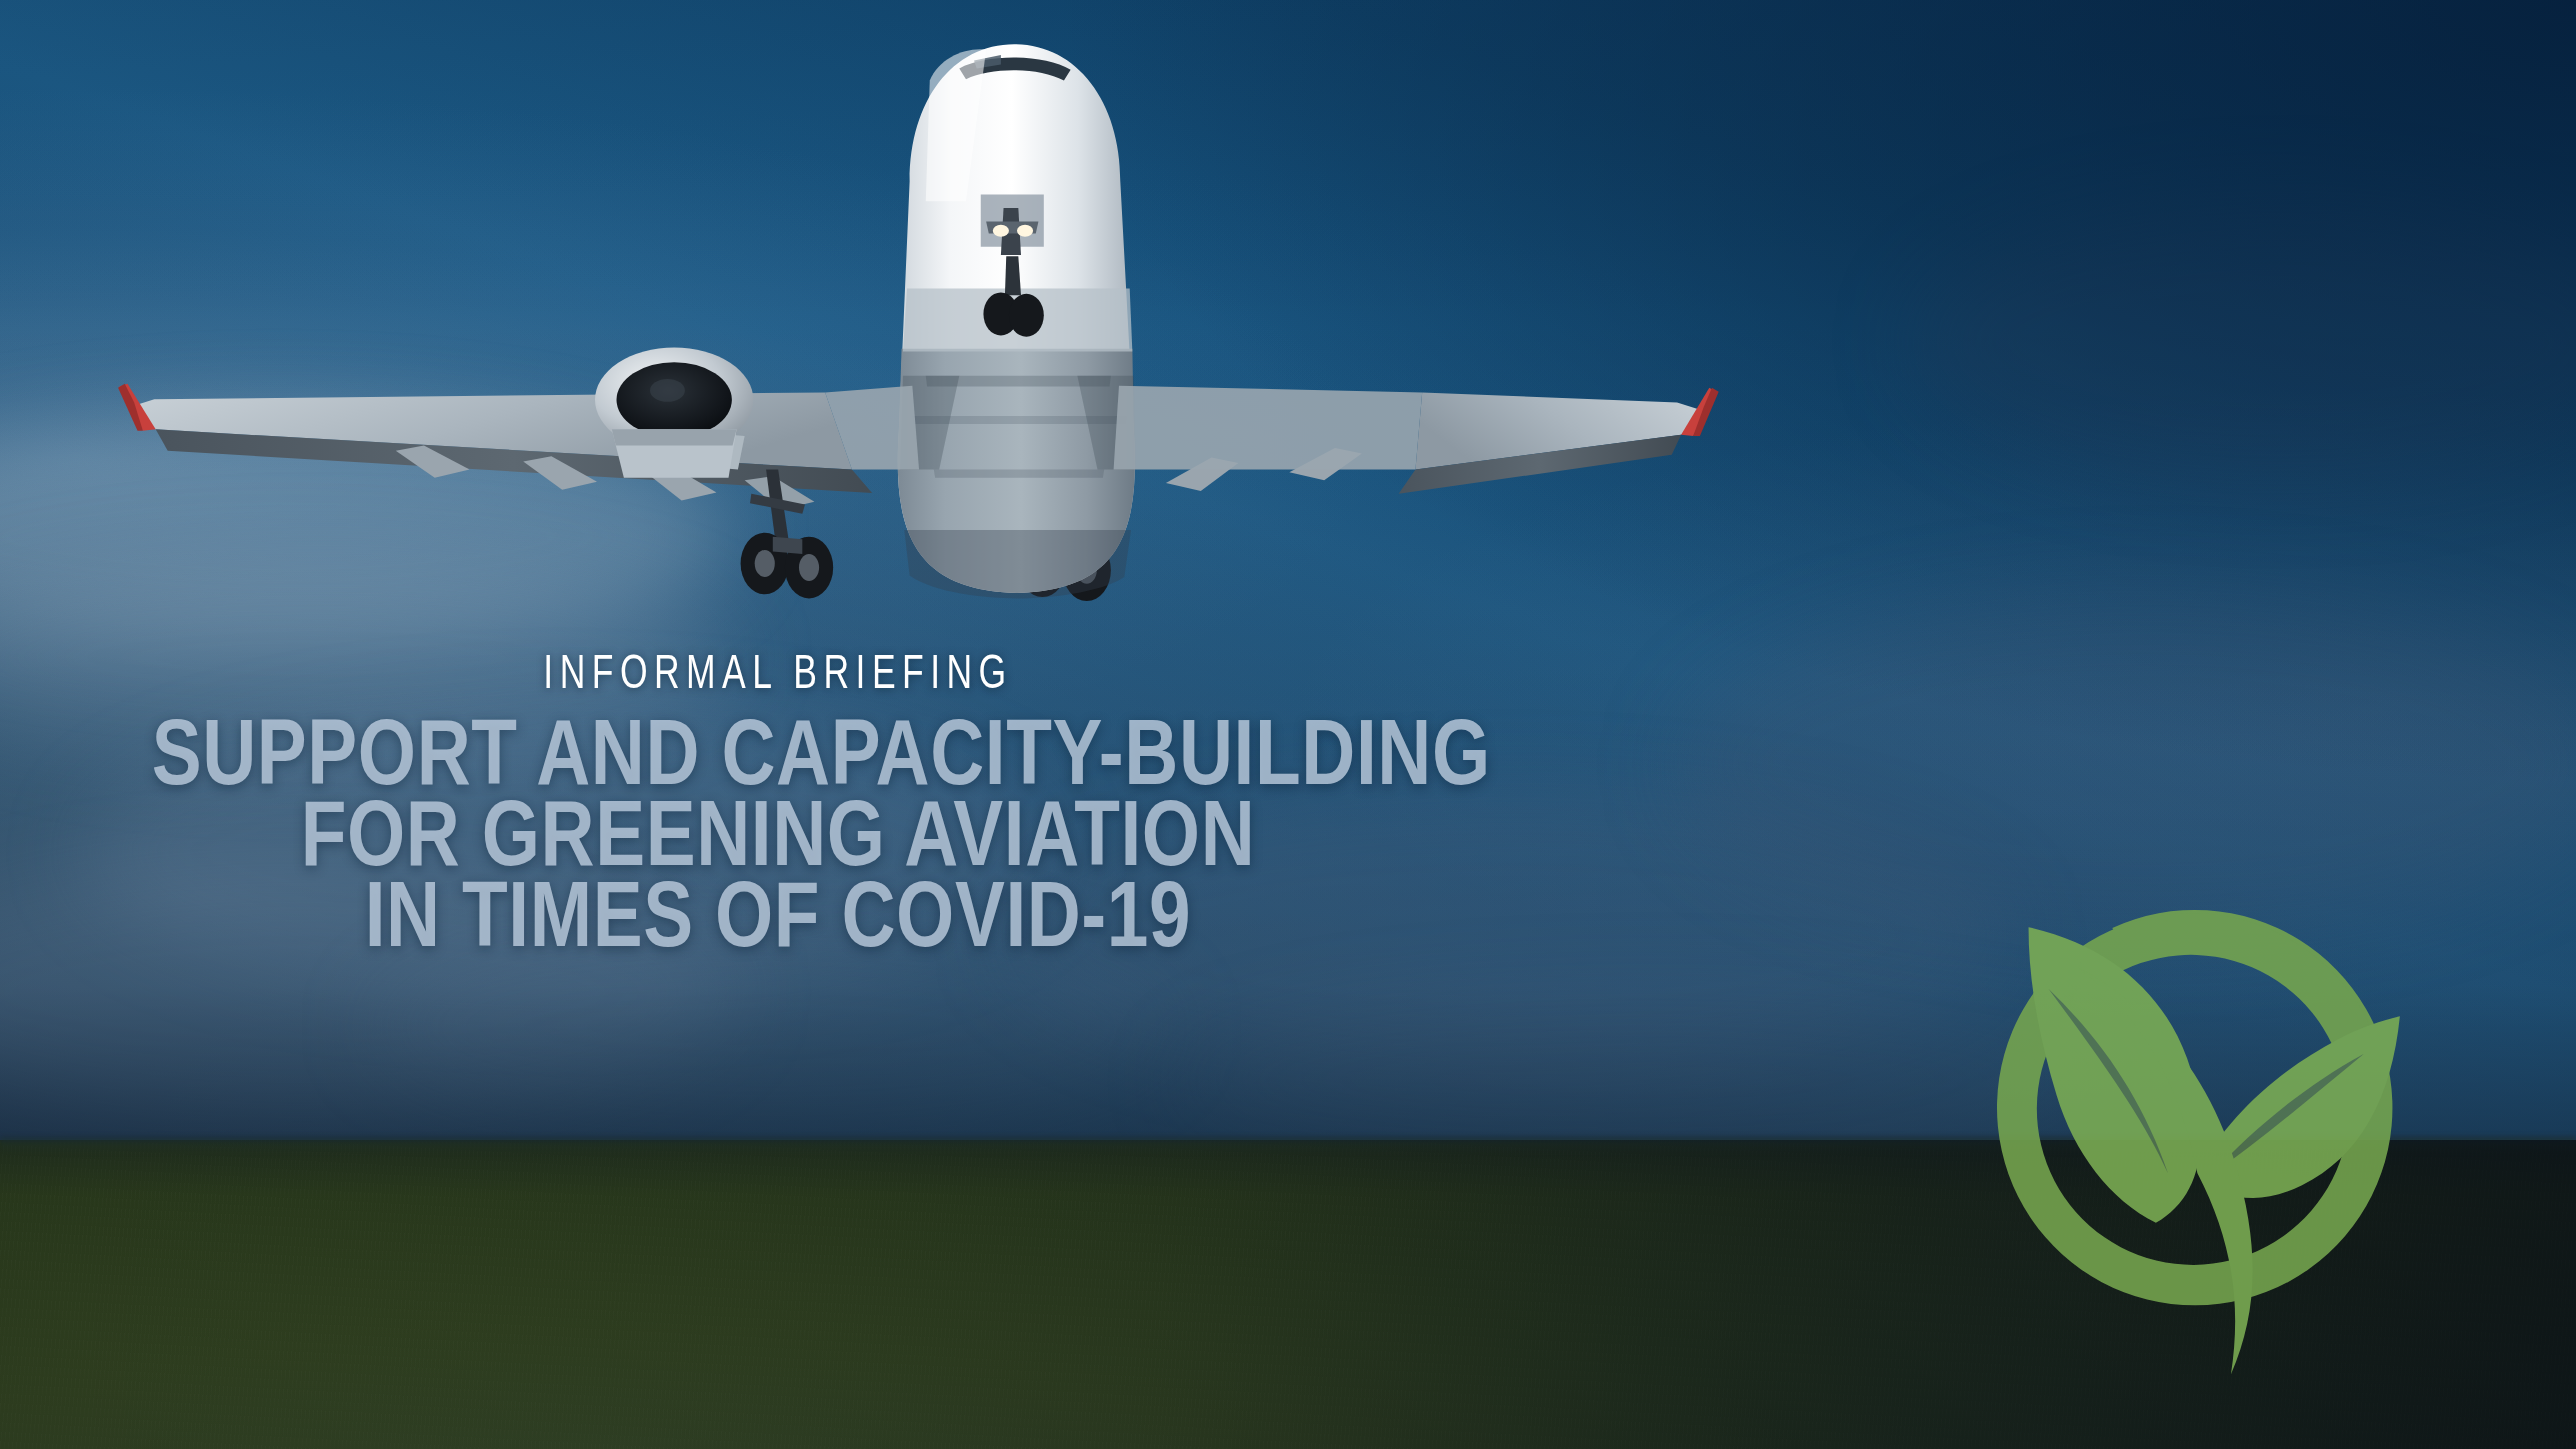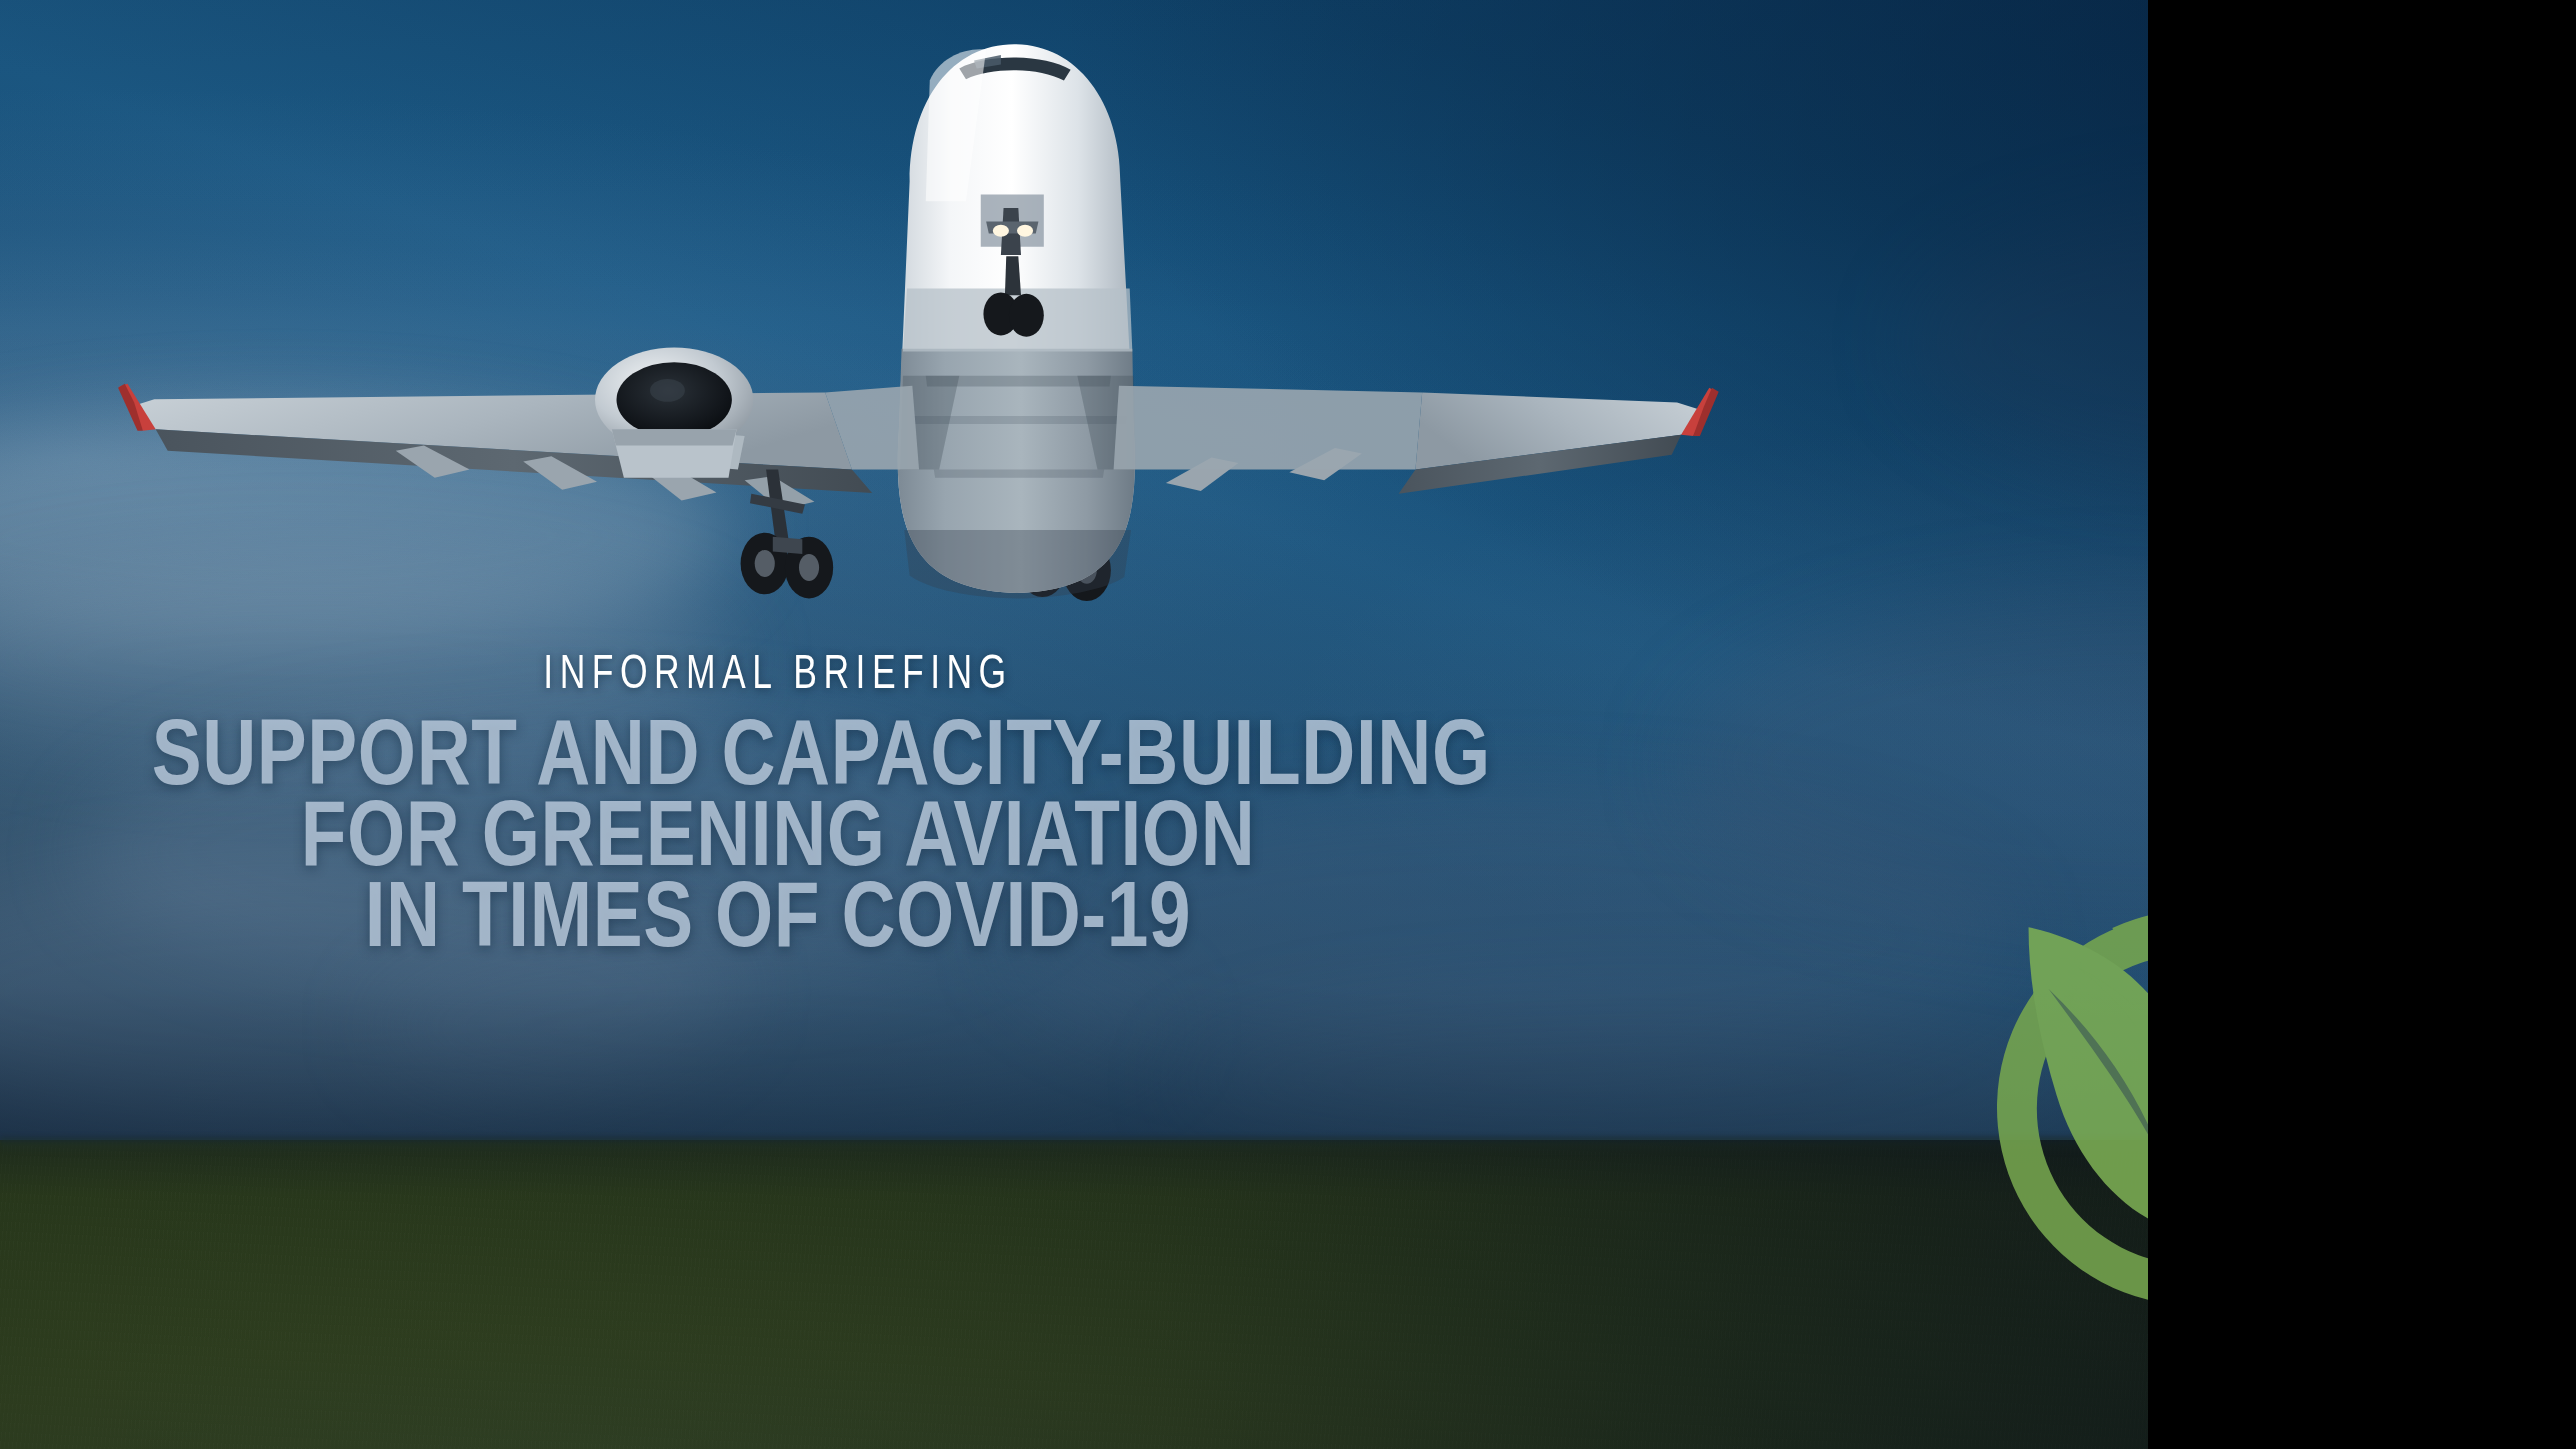--- a/index.html
+++ b/index.html
@@ -1,20 +1,20 @@
 <!DOCTYPE html>
 <html style="font-size:10.7px"><head>
 <meta charset="utf-8">
 <style>
   html,body{margin:0;padding:0;background:#000;}
   *{box-sizing:border-box;}
 
   .stage{
     position:relative;
-    width:2148px;height:1449px;
+    width:2576px;height:1449px;
     overflow:hidden;
     font-family:"Liberation Sans","DejaVu Sans",sans-serif;
     background:#0d3c66;
   }
 
   
   .sky{
     position:absolute;left:0;top:0;width:2576px;height:1147px;
     background:
       radial-gradient(120% 95% at 8% 78%, rgba(150,180,205,0.42) 0%, rgba(120,155,185,0.22) 28%, rgba(60,95,135,0.05) 55%, rgba(0,0,0,0) 75%),

